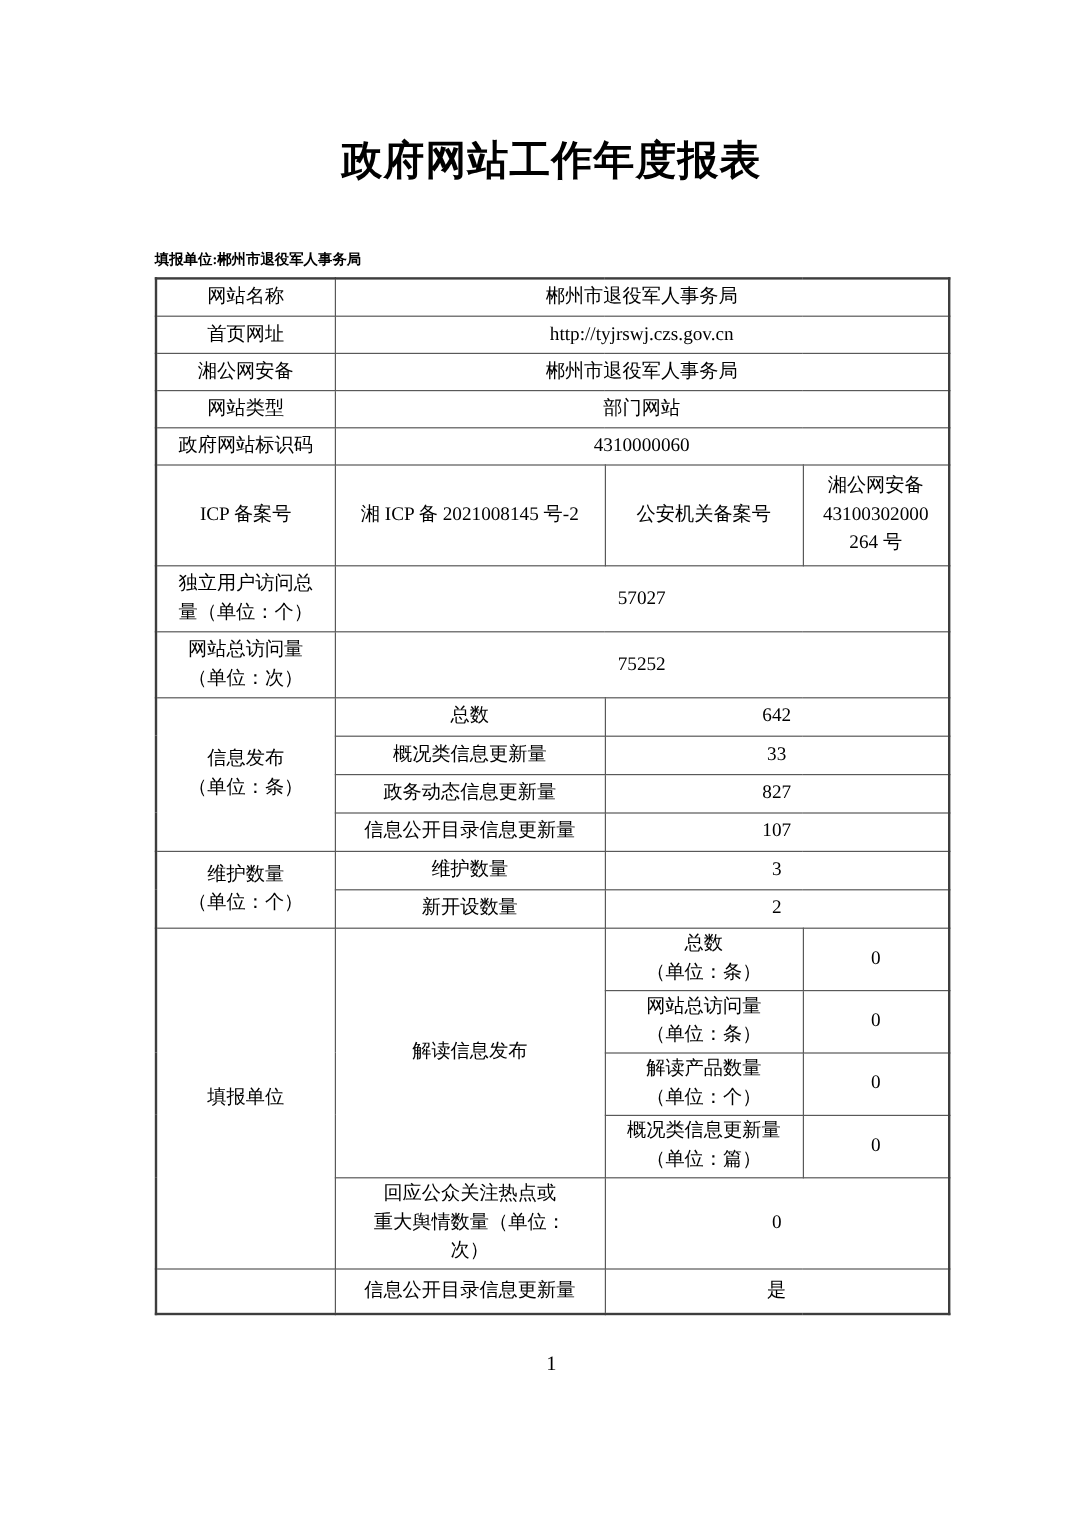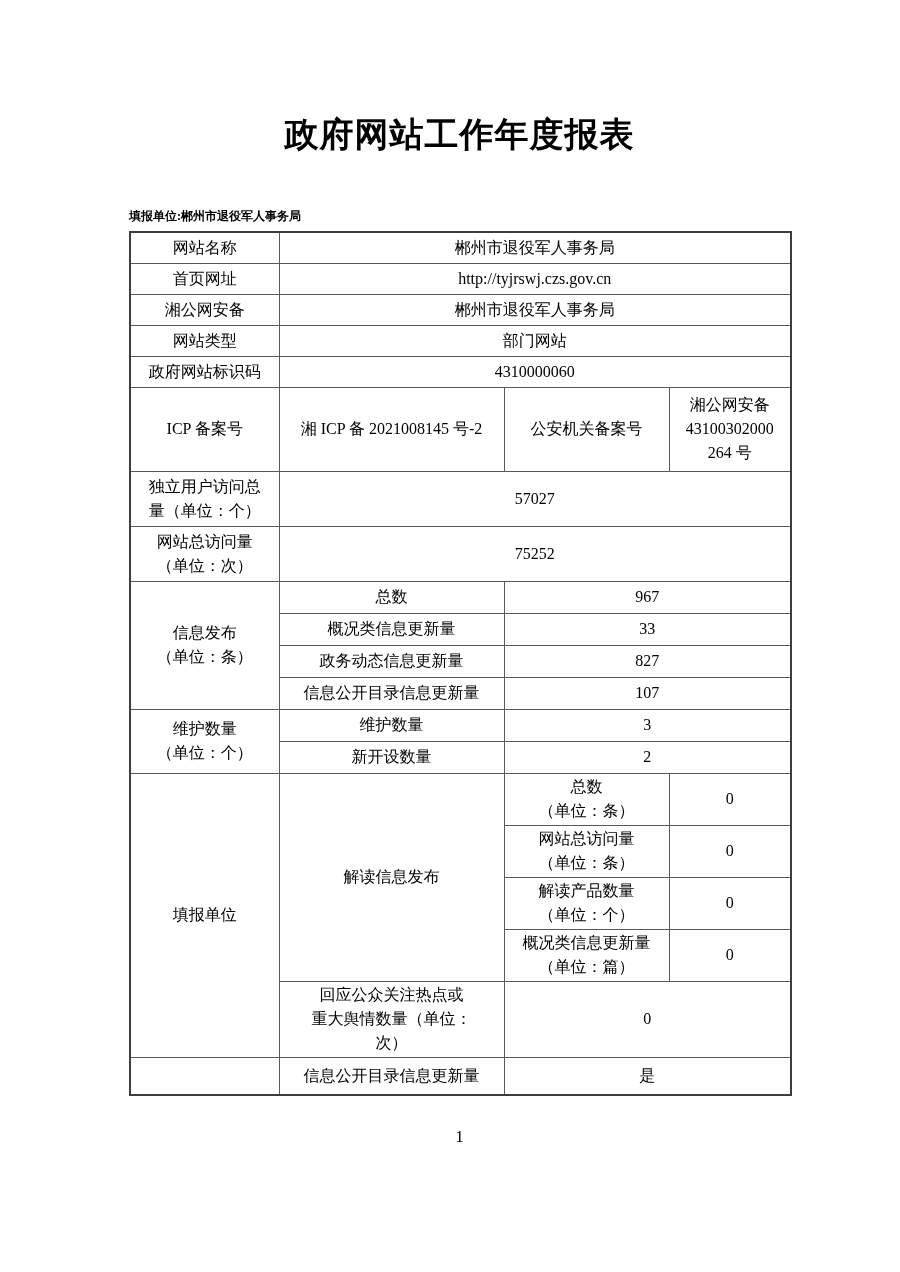--- a/index.html
+++ b/index.html
@@ -122,21 +122,21 @@
         <tr class="rh55">
           <td>网站总访问量
 （单位：次）</td>
           <td colspan="3">75252</td>
         </tr>
 
         <tr class="rh32">
           <td rowspan="4">信息发布
 （单位：条）</td>
           <td>总数</td>
-          <td colspan="2">967</td>
+          <td colspan="2">642</td>
         </tr>
         <tr class="rh32">
           <td>概况类信息更新量</td>
           <td colspan="2">33</td>
         </tr>
         <tr class="rh32">
           <td>政务动态信息更新量</td>
           <td colspan="2">827</td>
         </tr>
         <tr class="rh32">

